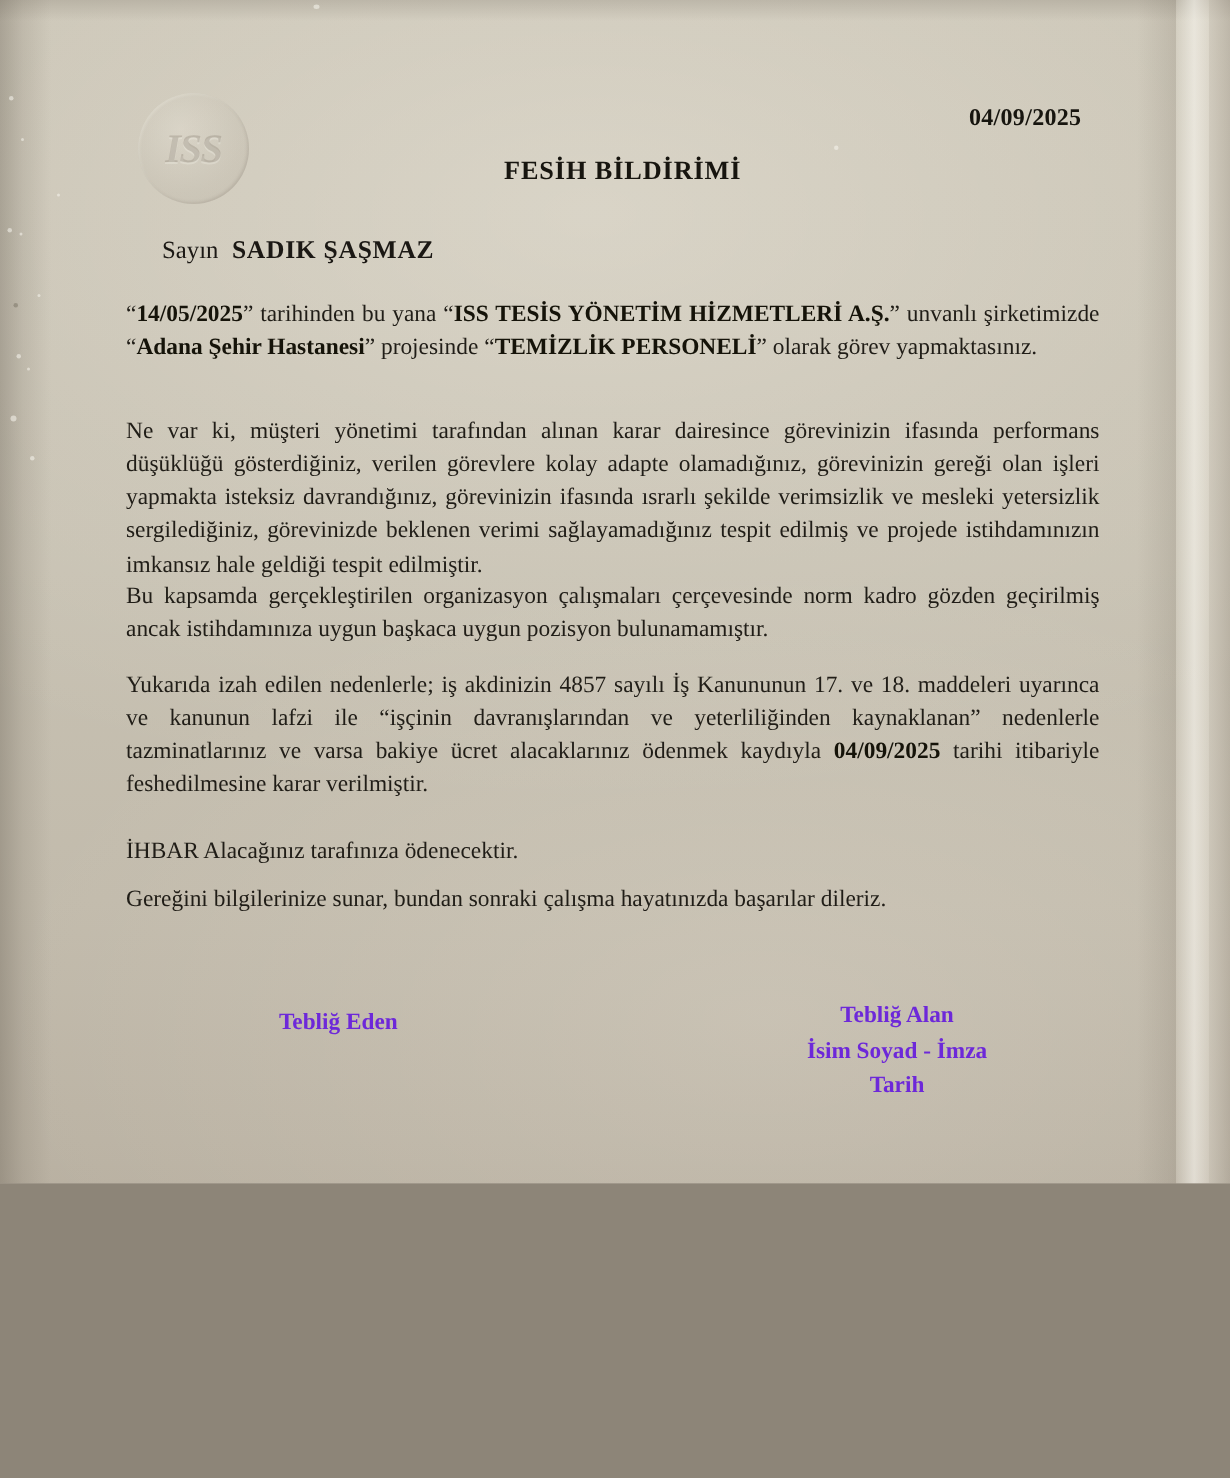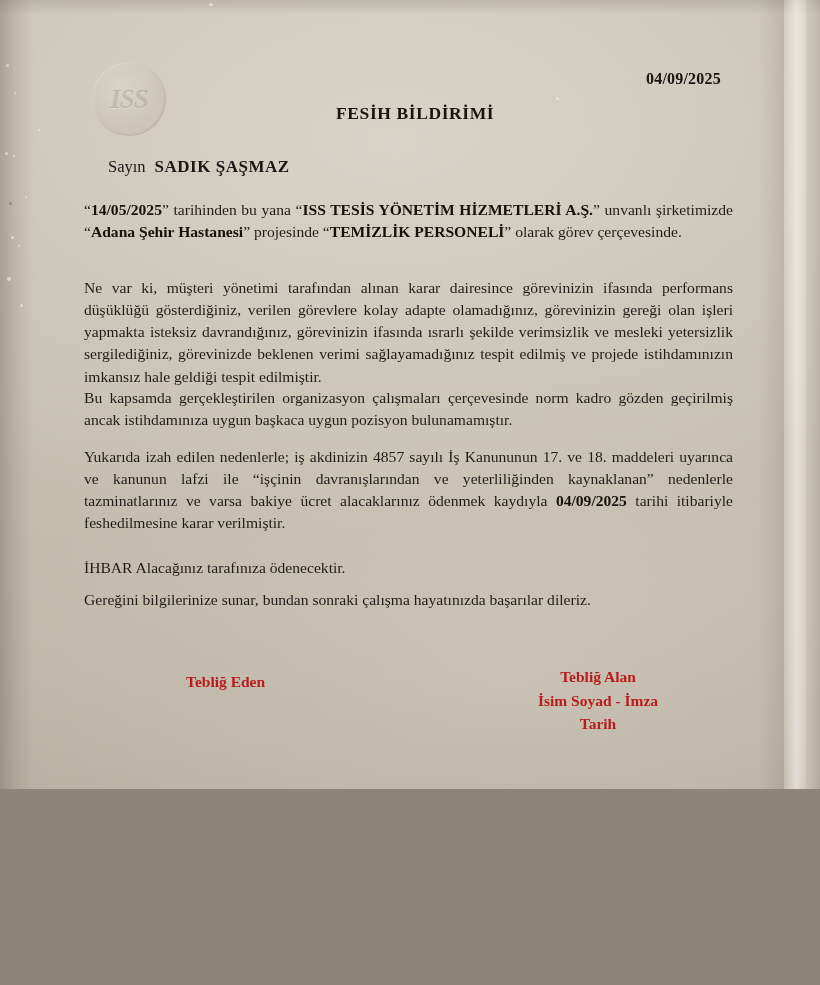--- a/index.html
+++ b/index.html
@@ -177,21 +177,21 @@
   .body-block.p6 { top: 589px; text-align: left; }
 
   
   .body-block > span { display: inline; }
 
   .sig-block {
     position: absolute;
     font-weight: bold;
     font-size: 15.5px;
     line-height: 1.52;
-    color: #b91c1c;
+    color: #6d28d9;
   }
   .sig-left {
     left: 186px;
     top: 670px;
   }
   .sig-right {
     left: 458px;
     top: 665px;
     width: 280px;
     text-align: center;
@@ -233,21 +233,21 @@
   <div class="content">
 
     <div class="doc-title">FESİH BİLDİRİMİ</div>
 
     <div class="doc-date">04/09/2025</div>
 
     <div class="recipient">
       <span class="label">Sayın</span><span class="name">SADIK ŞAŞMAZ</span>
     </div>
 
-    <div class="body-block p1"><span>“</span><b>14/05/2025</b><span>” tarihinden bu yana “</span><b>ISS TESİS YÖNETİM  HİZMETLERİ A.Ş.</b><span>” unvanlı şirketimizde “</span><b>Adana Şehir Hastanesi</b><span>” projesinde “</span><b>TEMİZLİK PERSONELİ</b><span>” olarak görev çerçevesinde.</span></div>
+    <div class="body-block p1"><span>“</span><b>14/05/2025</b><span>” tarihinden bu yana “</span><b>ISS TESİS YÖNETİM  HİZMETLERİ A.Ş.</b><span>” unvanlı şirketimizde “</span><b>Adana Şehir Hastanesi</b><span>” projesinde “</span><b>TEMİZLİK PERSONELİ</b><span>” olarak görev yapmaktasınız.</span></div>
 
     <div class="body-block p2">Ne var ki, müşteri yönetimi tarafından alınan karar dairesince görevinizin ifasında performans düşüklüğü gösterdiğiniz, verilen görevlere kolay adapte olamadığınız, görevinizin gereği olan işleri yapmakta isteksiz davrandığınız, görevinizin ifasında ısrarlı şekilde verimsizlik ve mesleki yetersizlik sergilediğiniz, görevinizde beklenen verimi sağlayamadığınız tespit edilmiş ve projede istihdamınızın imkansız hale geldiği tespit edilmiştir.</div>
 
     <div class="body-block p3">Bu kapsamda gerçekleştirilen organizasyon çalışmaları çerçevesinde norm kadro gözden geçirilmiş ancak istihdamınıza uygun başkaca uygun pozisyon bulunamamıştır.</div>
 
     <div class="body-block p4"><span>Yukarıda izah edilen nedenlerle; iş akdinizin 4857 sayılı İş Kanununun 17. ve 18. maddeleri uyarınca ve kanunun lafzi ile “işçinin davranışlarından ve yeterliliğinden kaynaklanan” nedenlerle tazminatlarınız ve varsa bakiye ücret alacaklarınız ödenmek kaydıyla </span><b>04/09/2025</b><span> tarihi itibariyle feshedilmesine karar verilmiştir.</span></div>
 
     <div class="body-block p5">İHBAR Alacağınız tarafınıza ödenecektir.</div>
 
     <div class="body-block p6">Gereğini bilgilerinize sunar, bundan sonraki çalışma hayatınızda başarılar dileriz.</div>

